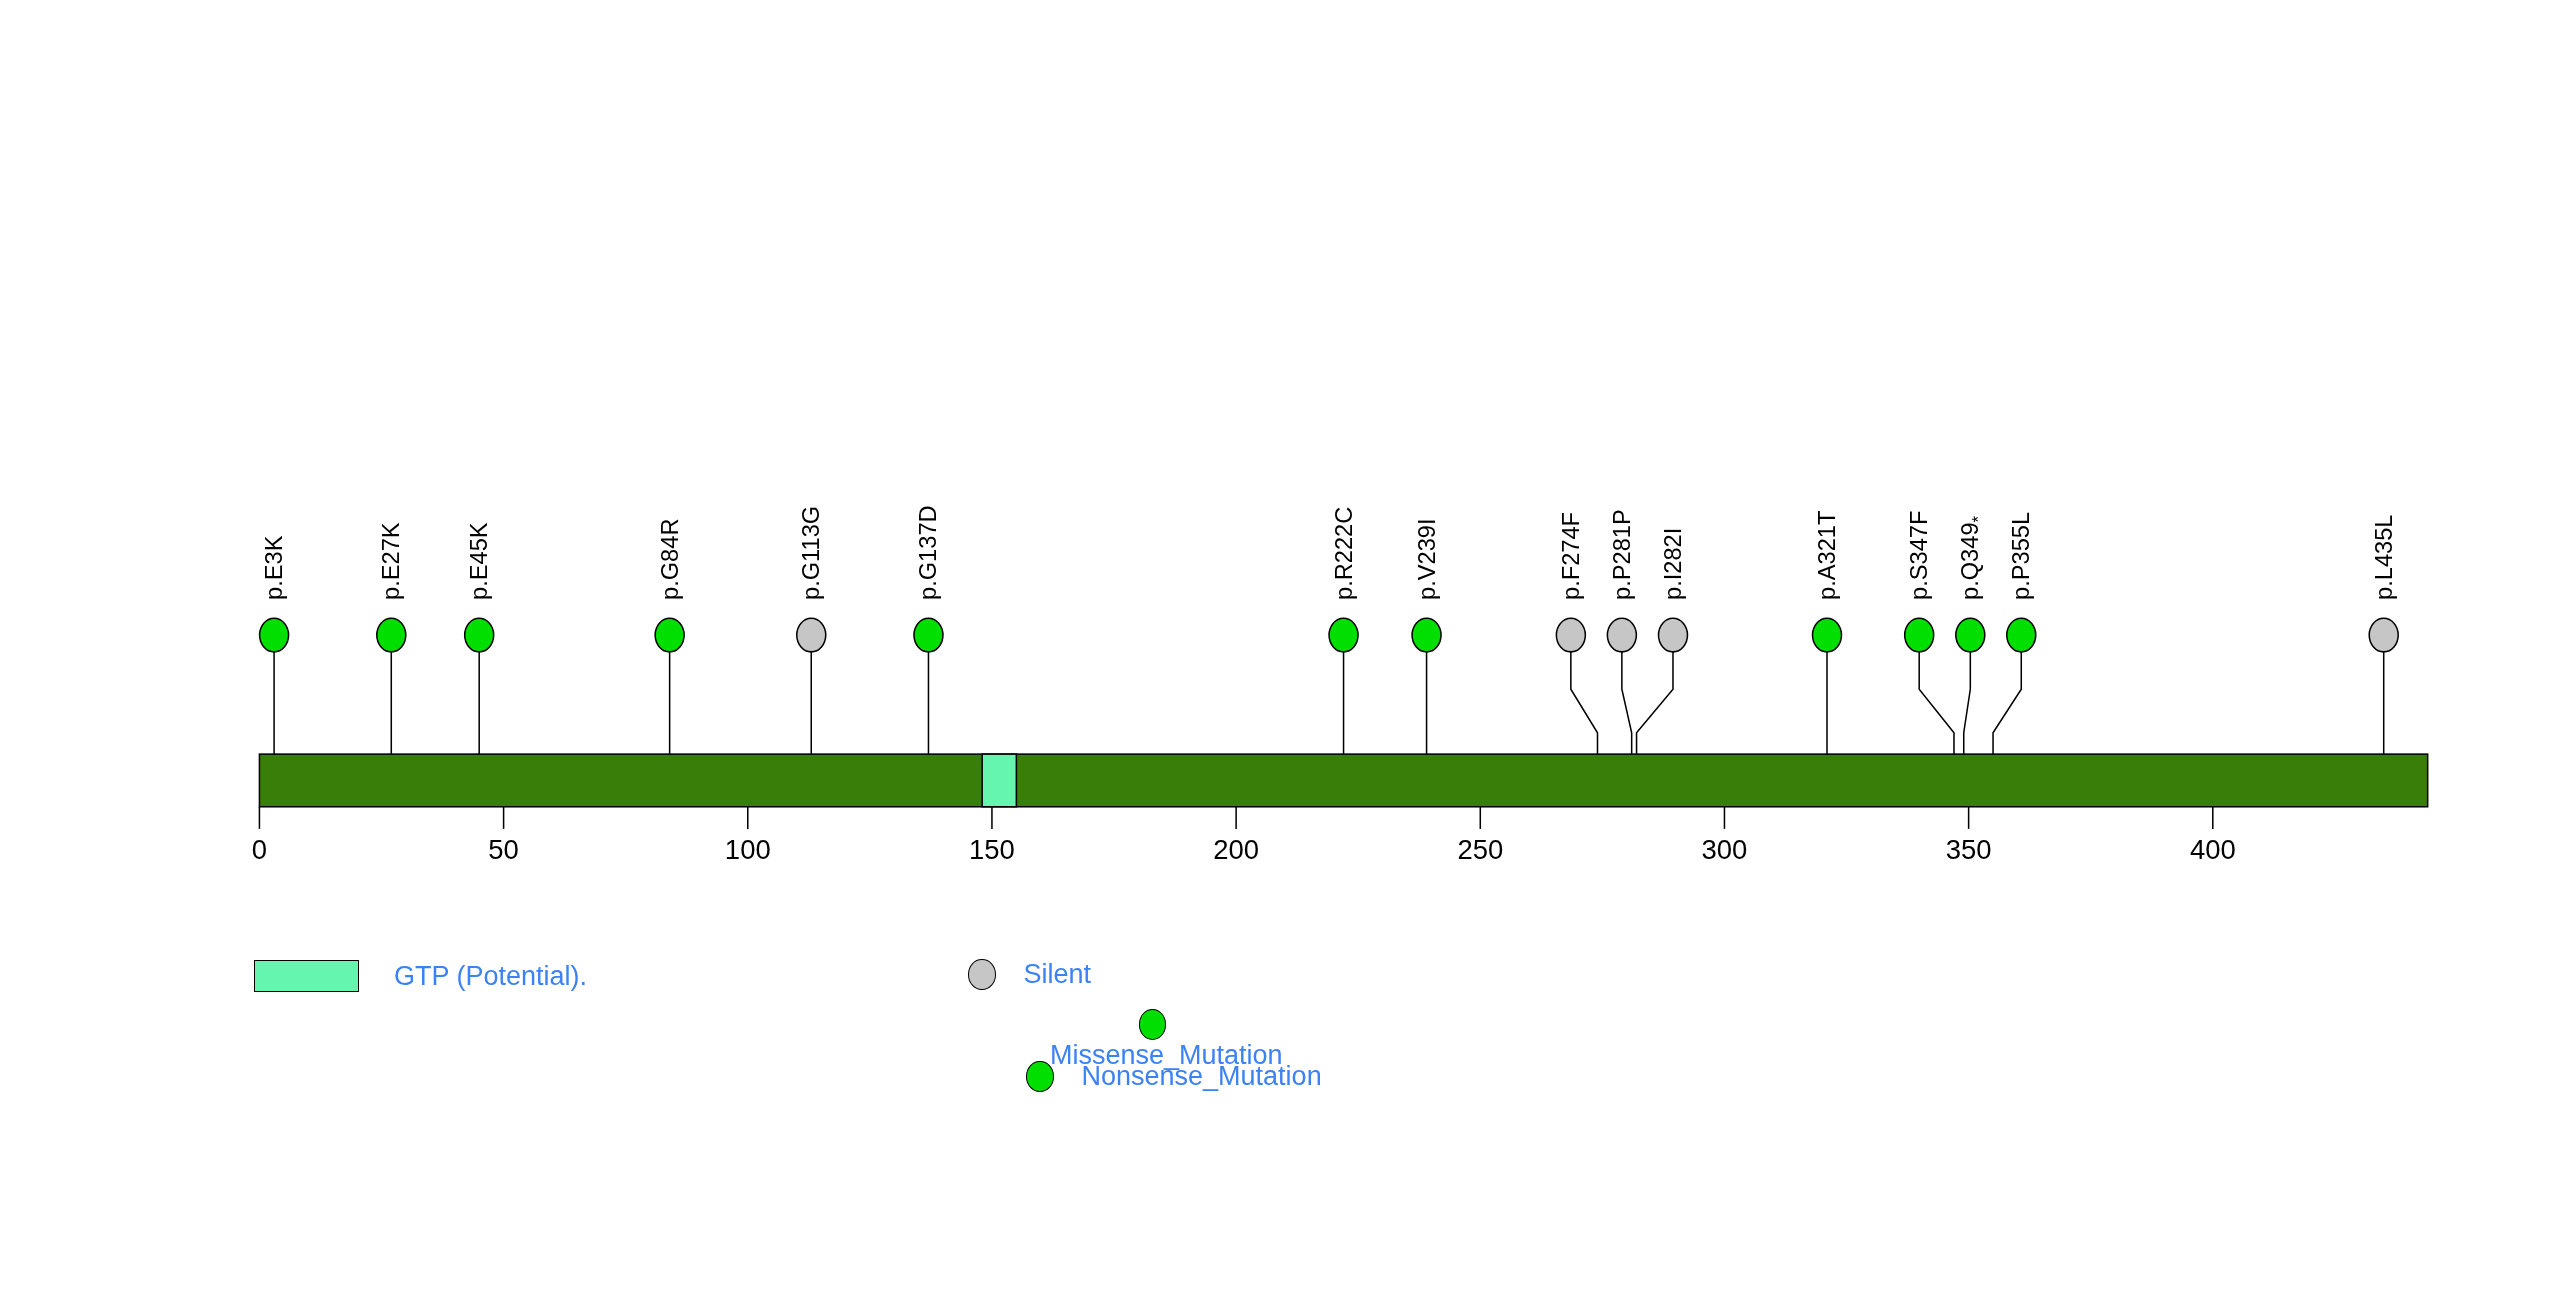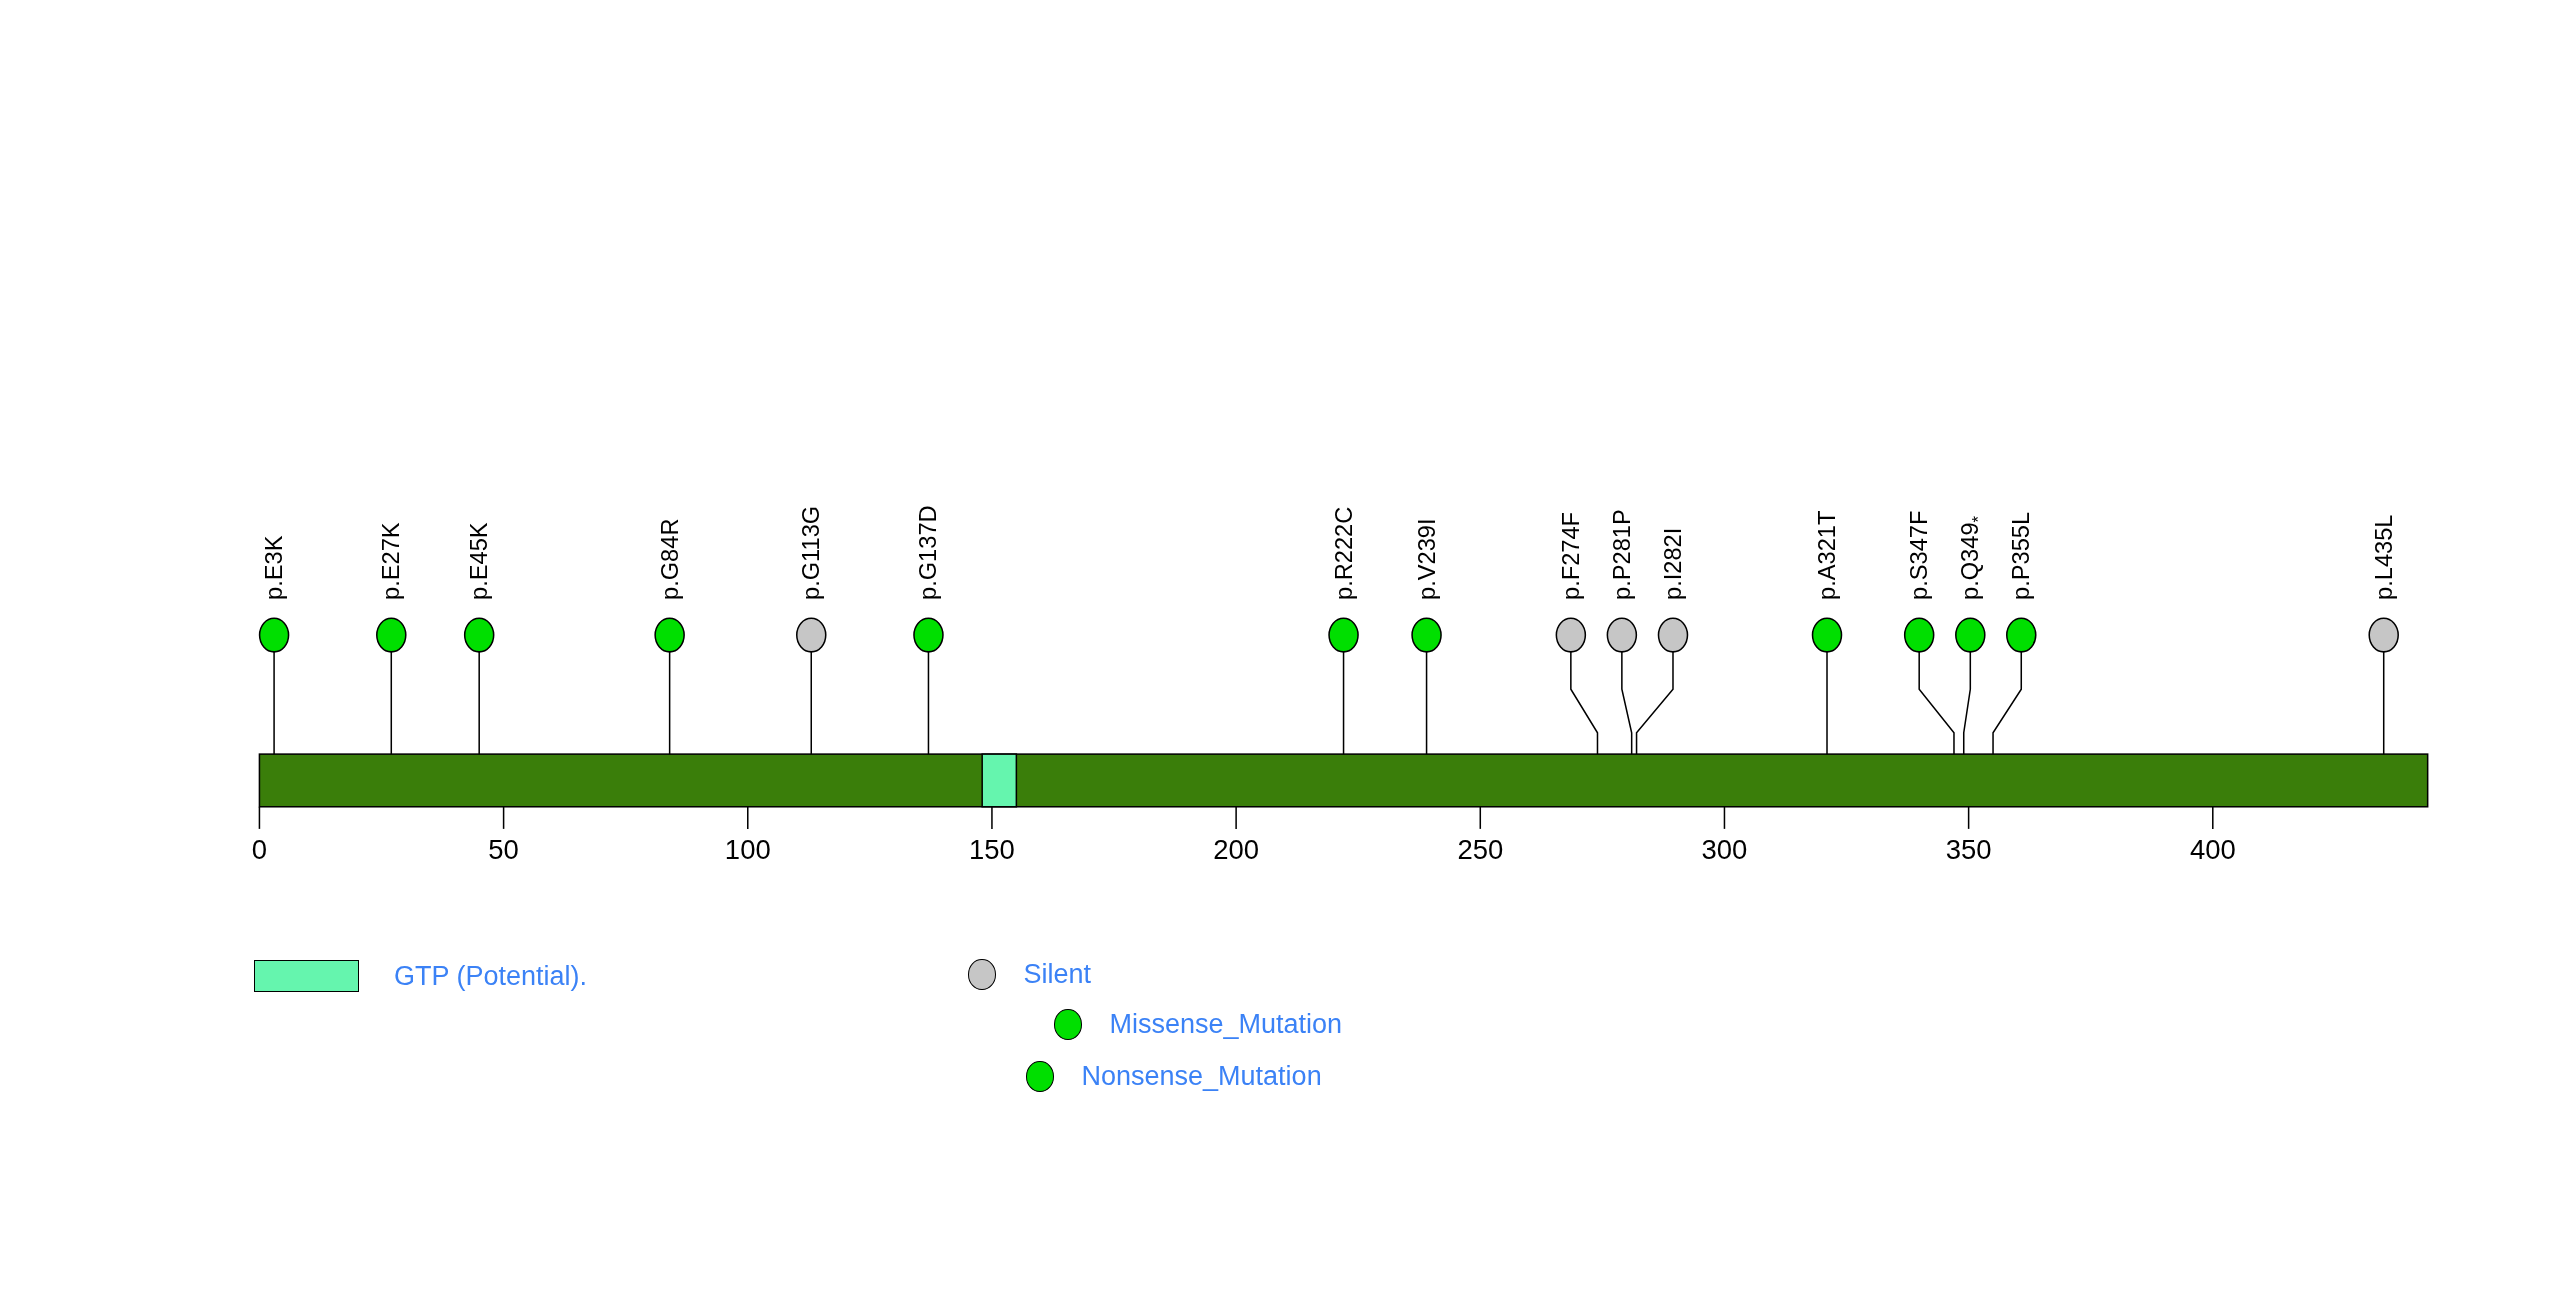--- a/index.html
+++ b/index.html
@@ -106,21 +106,21 @@
 
   <div class="legend-row" style="left:254px; top:960px;">
     <div class="legend-swatch" style="background: rgb(101, 245, 174);"></div>
     <span class="legend-label" style="margin-left:35px;">GTP (Potential).</span>
   </div>
 
   <div class="legend-row" style="left:968px; top:959px;">
     <div class="legend-circle" style="background: rgb(198, 198, 198);"></div>
     <span class="legend-label" style="margin-left:28px;">Silent</span>
   </div>
-  <div class="legend-row" style="left:1054px; top:1009px;">
+  <div class="legend-row" style="left:1022px; top:1009px;flex-direction:column;">
     <div class="legend-circle" style="background: rgb(0, 223, 0);"></div>
     <span class="legend-label" style="margin-left:28px;">Missense_Mutation</span>
   </div>
   <div class="legend-row" style="left:1026px; top:1061px;">
     <div class="legend-circle" style="background: rgb(0, 223, 0);"></div>
     <span class="legend-label" style="margin-left:28px;">Nonsense_Mutation</span>
   </div>
 
 </div>
 

